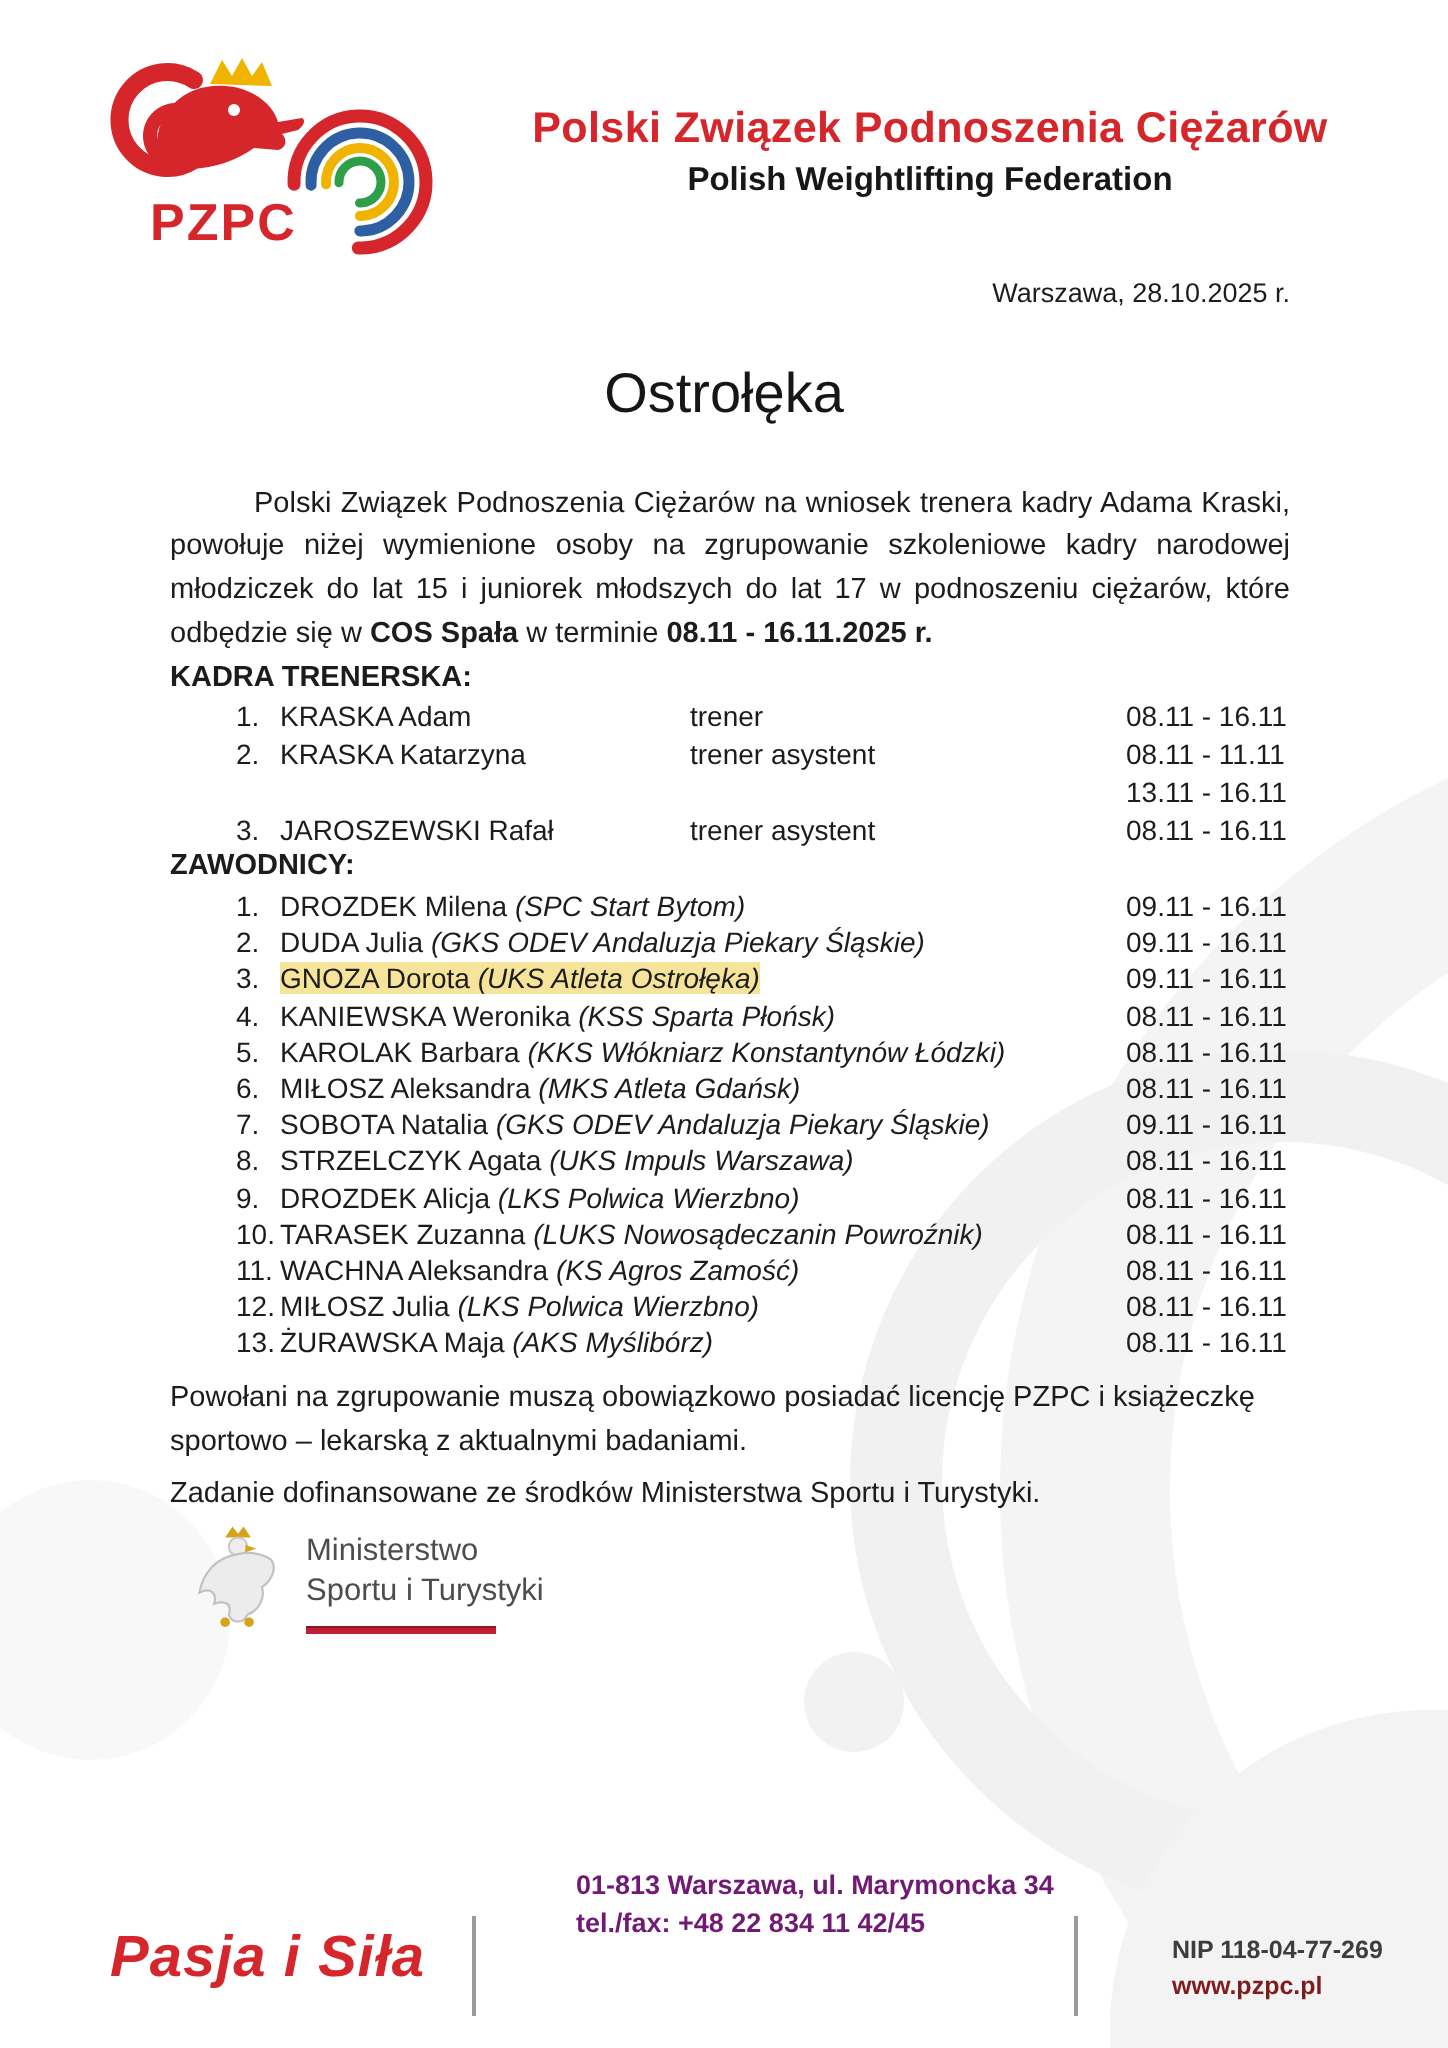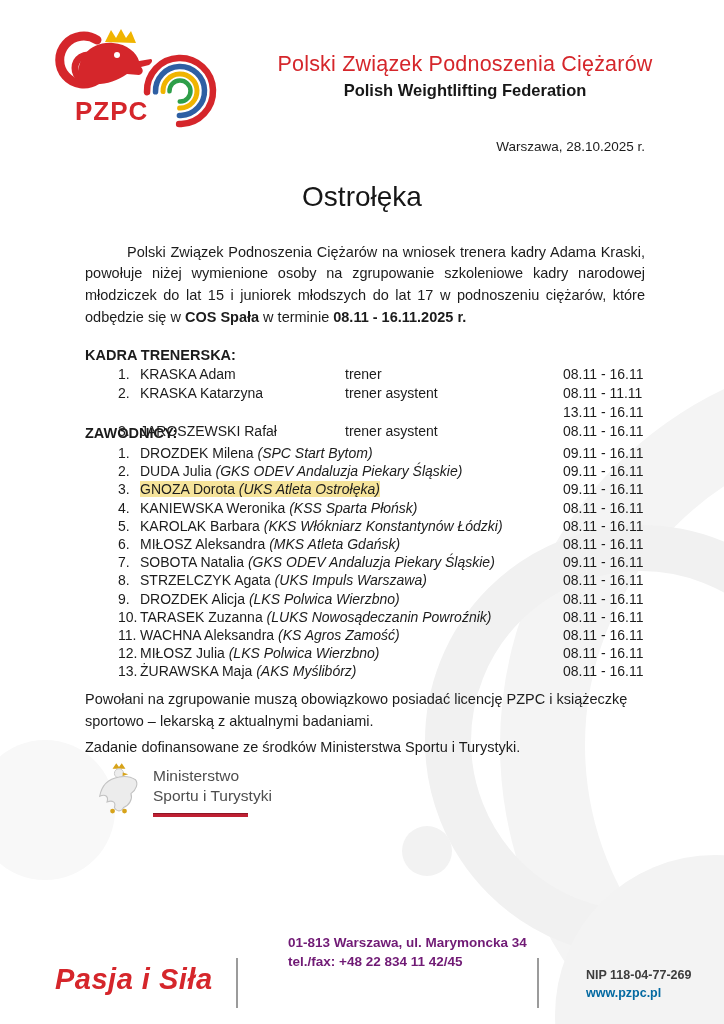--- a/index.html
+++ b/index.html
@@ -10,30 +10,30 @@
   
   .wm{position:absolute;border-radius:50%;z-index:0;}
   .wm-ring1{left:425px;top:525px;width:340px;height:340px;border:46px solid #f1f1f1;}
   .wm-ring2{left:500px;top:350px;width:620px;height:620px;border:85px solid #f4f4f4;}
   .wm-dot{left:402px;top:826px;width:50px;height:50px;background:#f2f2f2;}
   .wm-blob{left:-25px;top:740px;width:140px;height:140px;background:#f8f8f8;}
   .wm-big{left:555px;top:855px;width:320px;height:320px;background:#f3f3f3;}
   
   .logo{position:absolute;left:45px;top:28px;width:172px;height:104px;z-index:2;}
   .head-titles{position:absolute;left:250px;top:52px;width:430px;text-align:center;z-index:2;}
-  .org-pl{font-size:21.5px;font-weight:normal;color:#d5262b;letter-spacing:.2px;}
+  .org-pl{font-size:21.5px;font-weight:bold;color:#d5262b;letter-spacing:.2px;}
   .org-en{font-size:16.5px;font-weight:bold;color:#171717;margin-top:4px;}
   .dateline{position:absolute;right:79px;top:139px;font-size:13.5px;color:#1c1c1c;z-index:2;}
   
   .doc-title{position:absolute;left:0;top:181px;width:724px;text-align:center;font-size:28px;color:#161616;z-index:2;}
   .intro{position:absolute;left:85px;top:227px;width:560px;font-size:14.5px;line-height:21.8px;
          text-align:justify;text-indent:42px;z-index:2;}
   .b{font-weight:bold;}
   .sec-heading{font-weight:bold;font-size:14.5px;line-height:19px;}
-  .coaches{position:absolute;left:85px;top:346px;width:560px;z-index:2;}
+  .coaches{position:absolute;left:85px;top:330px;width:560px;z-index:2;}
   .coach-grid{display:grid;grid-template-columns:22px 205px 218px 82px;padding-left:33px;
               font-size:14px;line-height:19px;}
   .athletes{position:absolute;left:85px;top:424px;width:560px;z-index:2;}
   .ath-grid{display:grid;grid-template-columns:22px 423px 82px;padding-left:33px;
             font-size:14px;line-height:18.2px;margin-top:1px;}
   .club{font-style:italic;}
   .hl{background:#f6e49b;}
   .cg-fill{grid-column:1/4;}
   .notes{position:absolute;left:85px;top:688px;width:560px;font-size:14.5px;line-height:22px;z-index:2;}
   .notes p{margin:0;}
@@ -42,21 +42,21 @@
   .ministry{position:absolute;left:96px;top:760px;display:flex;align-items:flex-start;gap:11px;z-index:2;}
   .min-text{font-size:15.5px;color:#4d4d4d;line-height:20px;padding-top:6px;}
   .min-line{width:95px;height:3px;background:#bf2033;margin-top:7px;border-top:1px solid #8e1626;}
   
   .slogan{position:absolute;left:55px;top:963px;font-size:29px;font-weight:bold;font-style:italic;
           color:#d5262b;letter-spacing:.5px;z-index:2;}
   .fdiv{position:absolute;top:958px;width:2px;height:50px;background:#9b9b9b;z-index:2;}
   .fdiv1{left:236px;} .fdiv2{left:537px;}
   .address{position:absolute;left:288px;top:933px;font-size:13.5px;font-weight:bold;color:#701a75;line-height:19px;z-index:2;}
   .nipblock{position:absolute;left:586px;top:966px;font-size:12.5px;font-weight:bold;color:#3d3d3d;line-height:18px;z-index:2;}
-  .website{color:#0369a1;}
+  .website{color:#7f1d1d;}
 </style>
 </head>
 <body>
 
 <div class="page">
 
   <div class="wm wm-ring2"></div>
   <div class="wm wm-ring1"></div>
   <div class="wm wm-dot"></div>
   <div class="wm wm-blob"></div>

